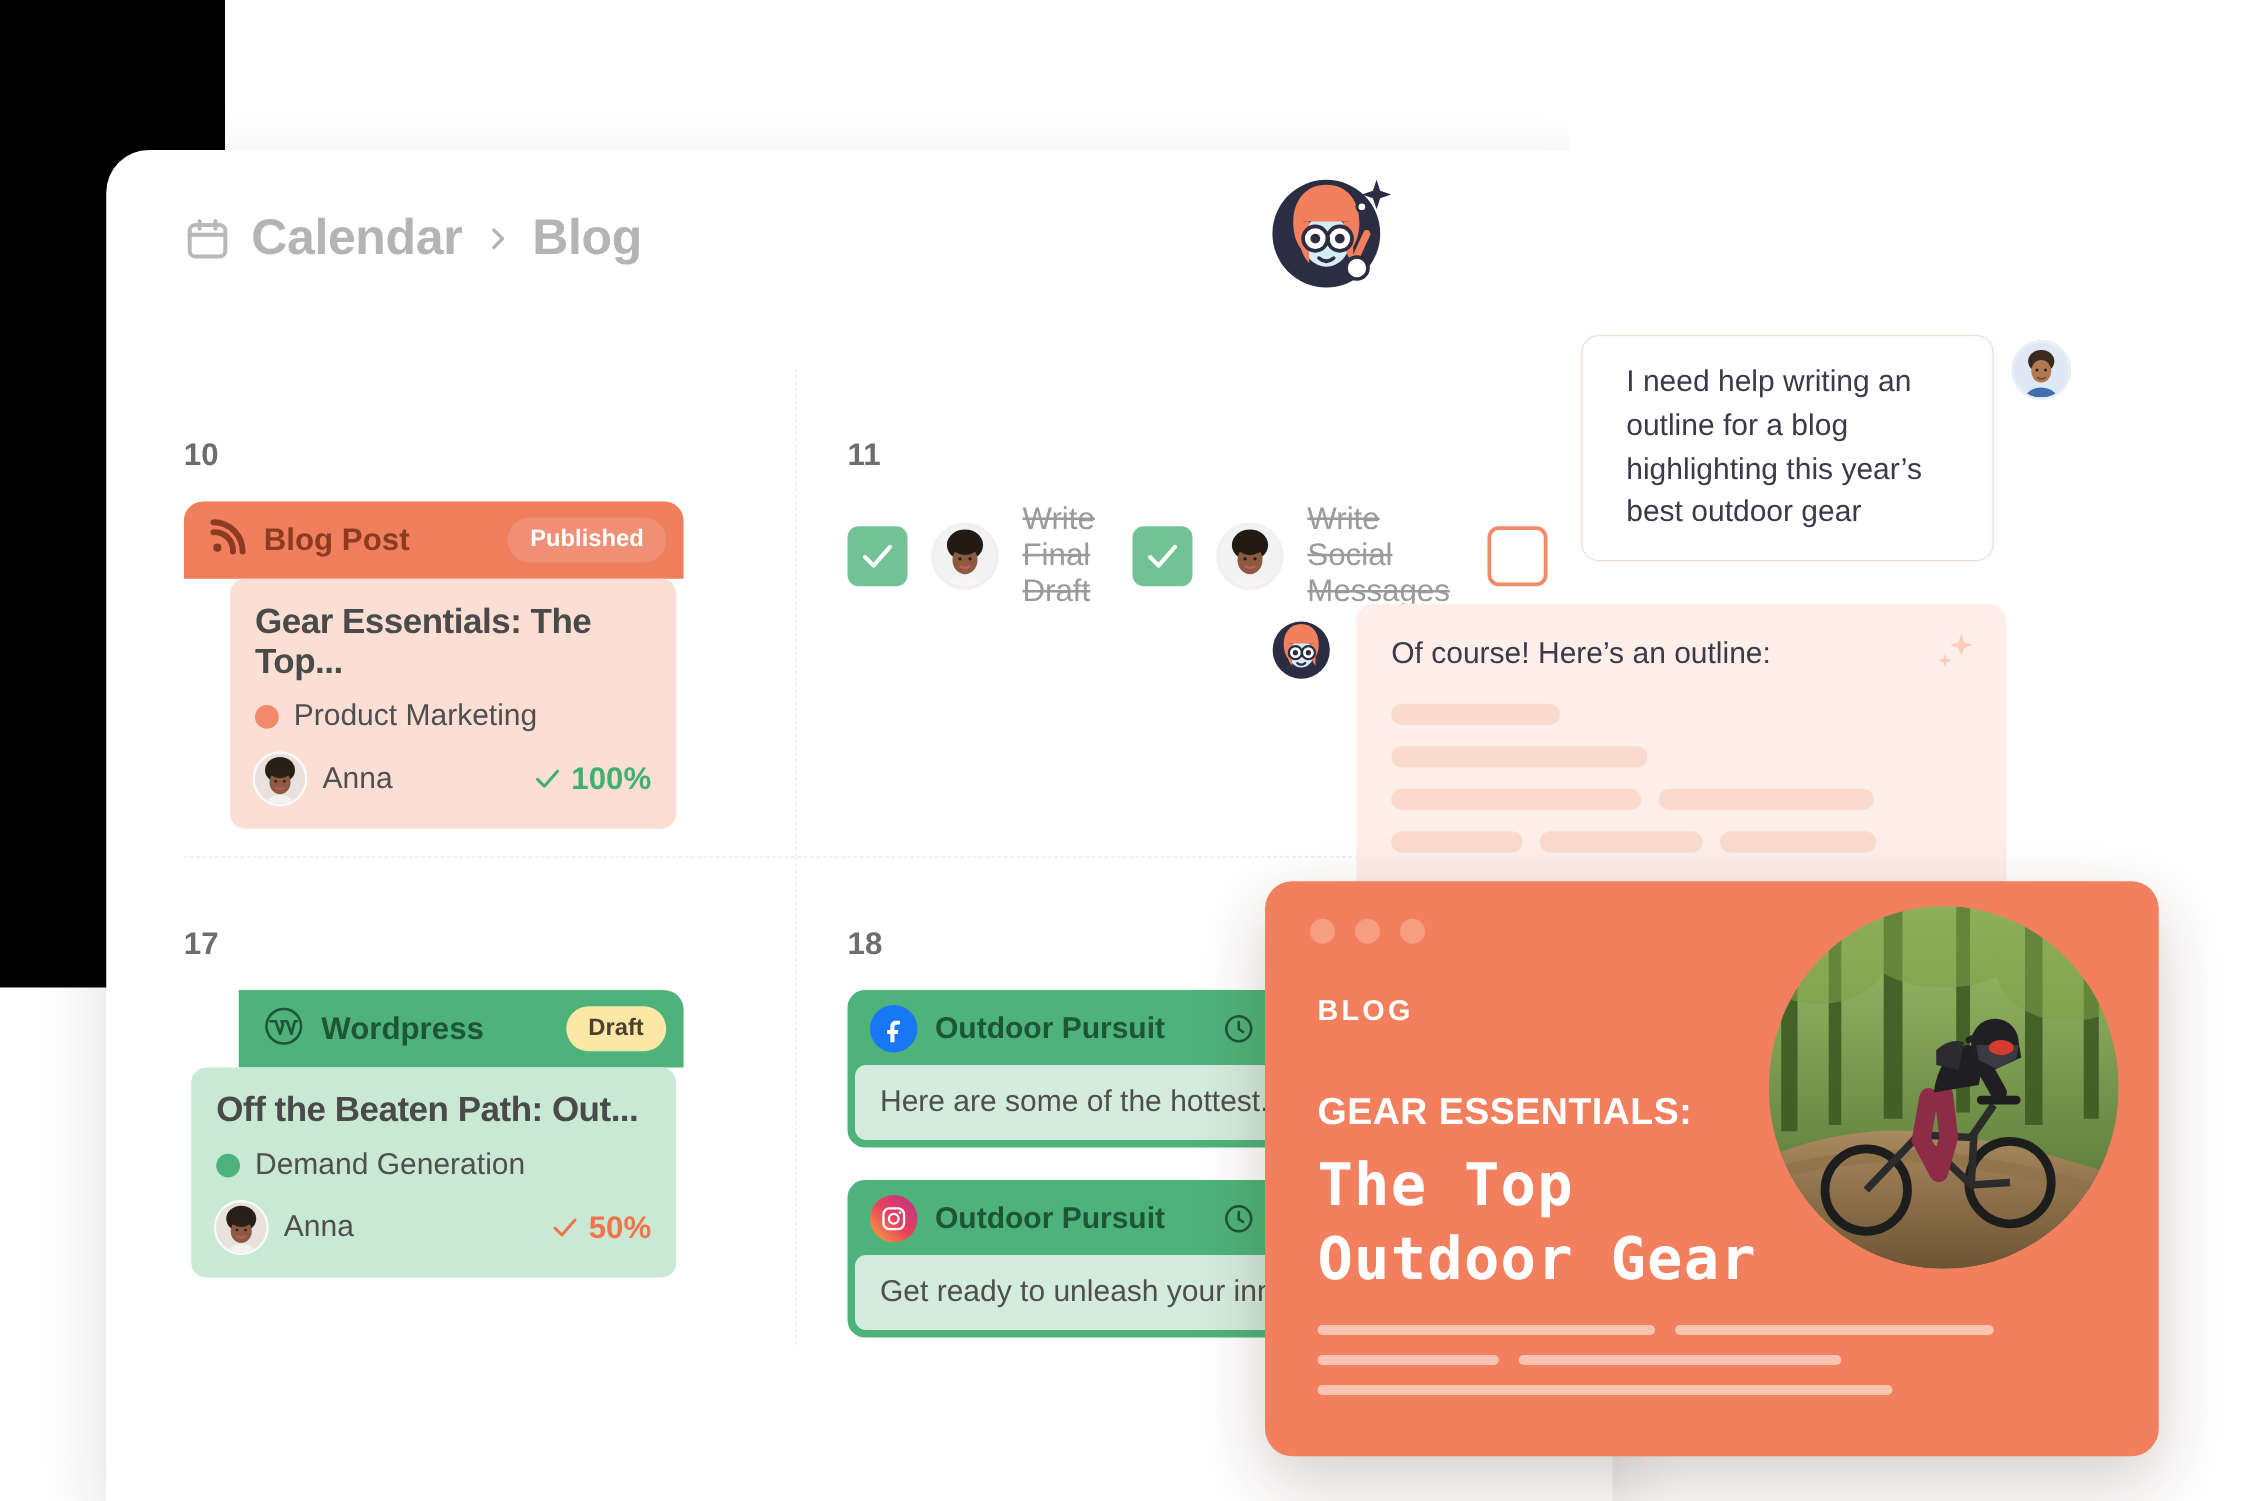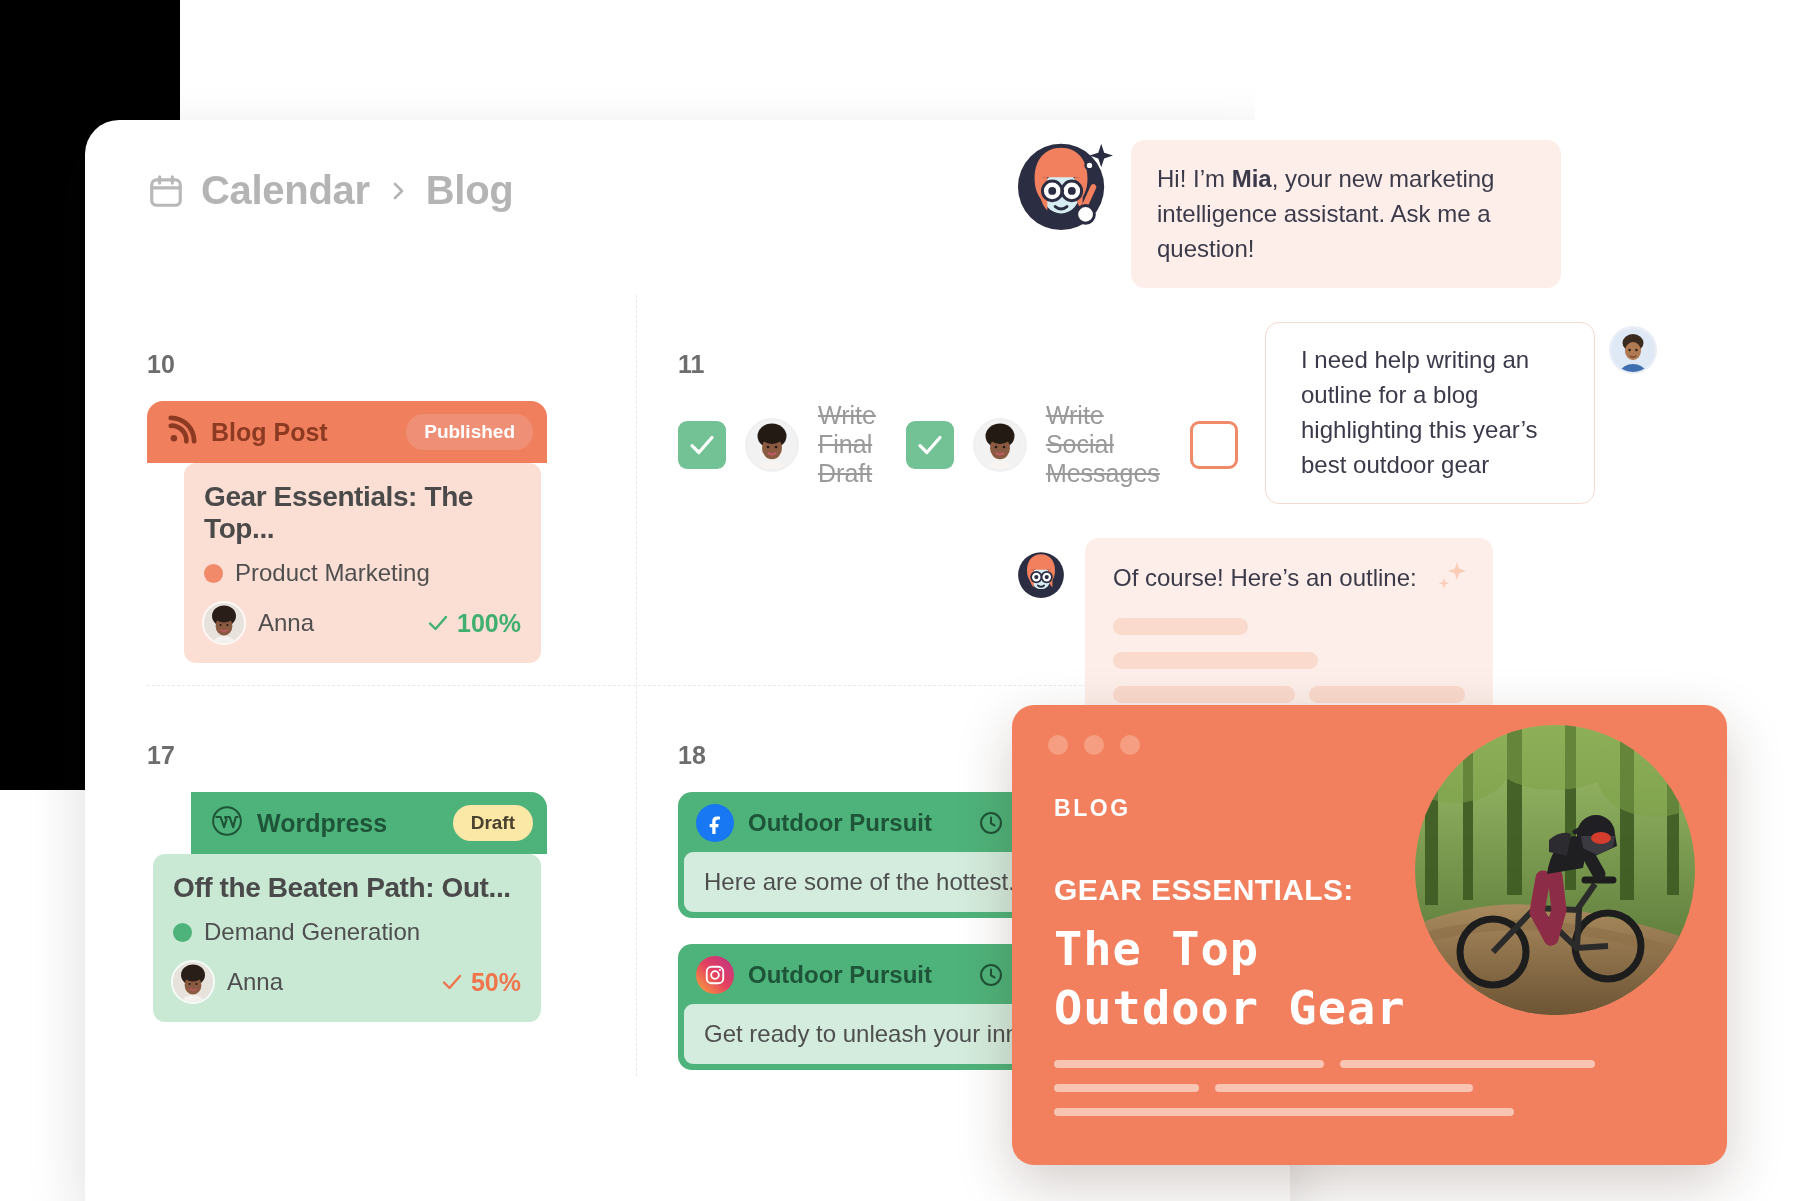--- a/index.html
+++ b/index.html
@@ -130,21 +130,21 @@
     padding:20px 35px; font-size:24px; line-height:1.45; color:#3a3a4a;
     max-width:330px;
   }
   .row-user { display:flex; align-items:flex-start; gap:16px; justify-content:flex-end;
               margin-top:34px; margin-left:80px; }
   .user-av { width:44px; height:44px; border-radius:50%; overflow:hidden; flex:0 0 auto; margin-top:6px;
              box-shadow:0 0 0 2px #e9edf5; }
   .row-bot2 { display:flex; align-items:flex-start; gap:18px; margin-top:34px; }
   .outline-card {
     background:#fdeee9; border-radius:14px; padding:26px 28px 34px 28px;
-    width:408px; position:relative;
+    width:520px; position:relative;
   }
   .outline-title { font-size:24px; color:#3a3a4a; margin-bottom:26px; }
   .skel { height:17px; border-radius:9px; background:#fadacd; }
   .skel-row { display:flex; gap:14px; margin-bottom:17px; }
   .sparkle { position:absolute; right:24px; top:20px; width:34px; height:34px; color:#fbcdb9; }
 
   
   .blogwin {
     position:absolute; left:1012px; top:705px; width:715px; height:460px;
     background:#f2805e; border-radius:22px; z-index:9;
@@ -434,23 +434,20 @@
           <circle cx="38" cy="56" r="4" fill="#2b2d42"></circle>
           <circle cx="58" cy="56" r="4" fill="#2b2d42"></circle>
           <path d="M41 72q6 5 12 0" stroke="#2b2d42" stroke-width="3" fill="none" stroke-linecap="round"></path>
           <path d="M70 74l10-22" stroke="#f2805e" stroke-width="6" stroke-linecap="round"></path>
           <circle cx="72" cy="80" r="9" fill="#fff" stroke="#2b2d42" stroke-width="3"></circle>
           <path d="M88 8l3 9 9 3-9 3-3 9-3-9-9-3 9-3z" fill="#2b2d42"></path>
           <path d="M83 38l2 5 5 2-5 2-2 5-2-5-5-2 5-2z" fill="#2b2d42"></path>
           <circle cx="76" cy="30" r="4" fill="#fff" stroke="#2b2d42" stroke-width="2.5"></circle>
         </svg>
       </span>
-      <div class="bubble-bot">
-        <span>Hi! I’m </span><b>Mia</b><span>, your new marketing intelligence assistant. Ask me a question!</span>
-      </div>
     </div>
 
     <div class="row-user">
       <div class="bubble-user">I need help writing an outline for a blog highlighting this year’s best outdoor gear</div>
       <span class="user-av">
         <svg viewBox="0 0 44 44">
             <rect width="44" height="44" fill="#dfe8f5"></rect>
             <ellipse cx="22" cy="15" rx="10.5" ry="9" fill="#3b2a1e"></ellipse>
             <ellipse cx="22" cy="23" rx="8" ry="9" fill="#b07a52"></ellipse>
             <circle cx="18.6" cy="22" r="1.2" fill="#2a1e18"></circle>

